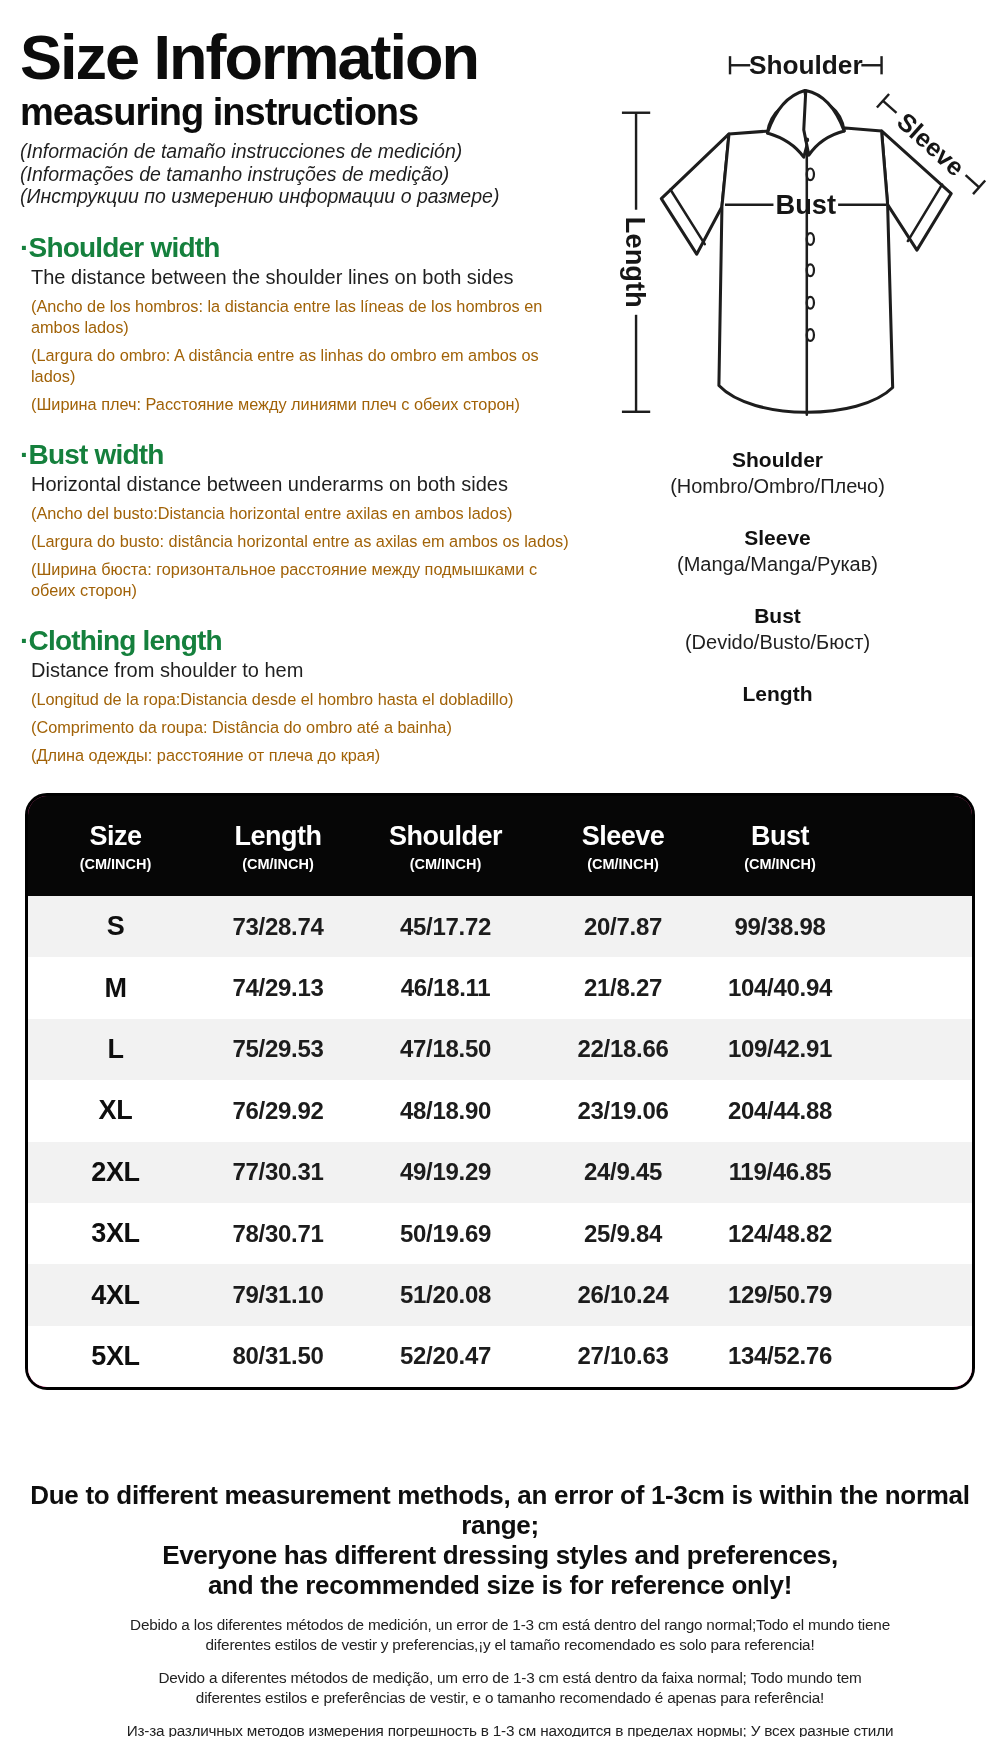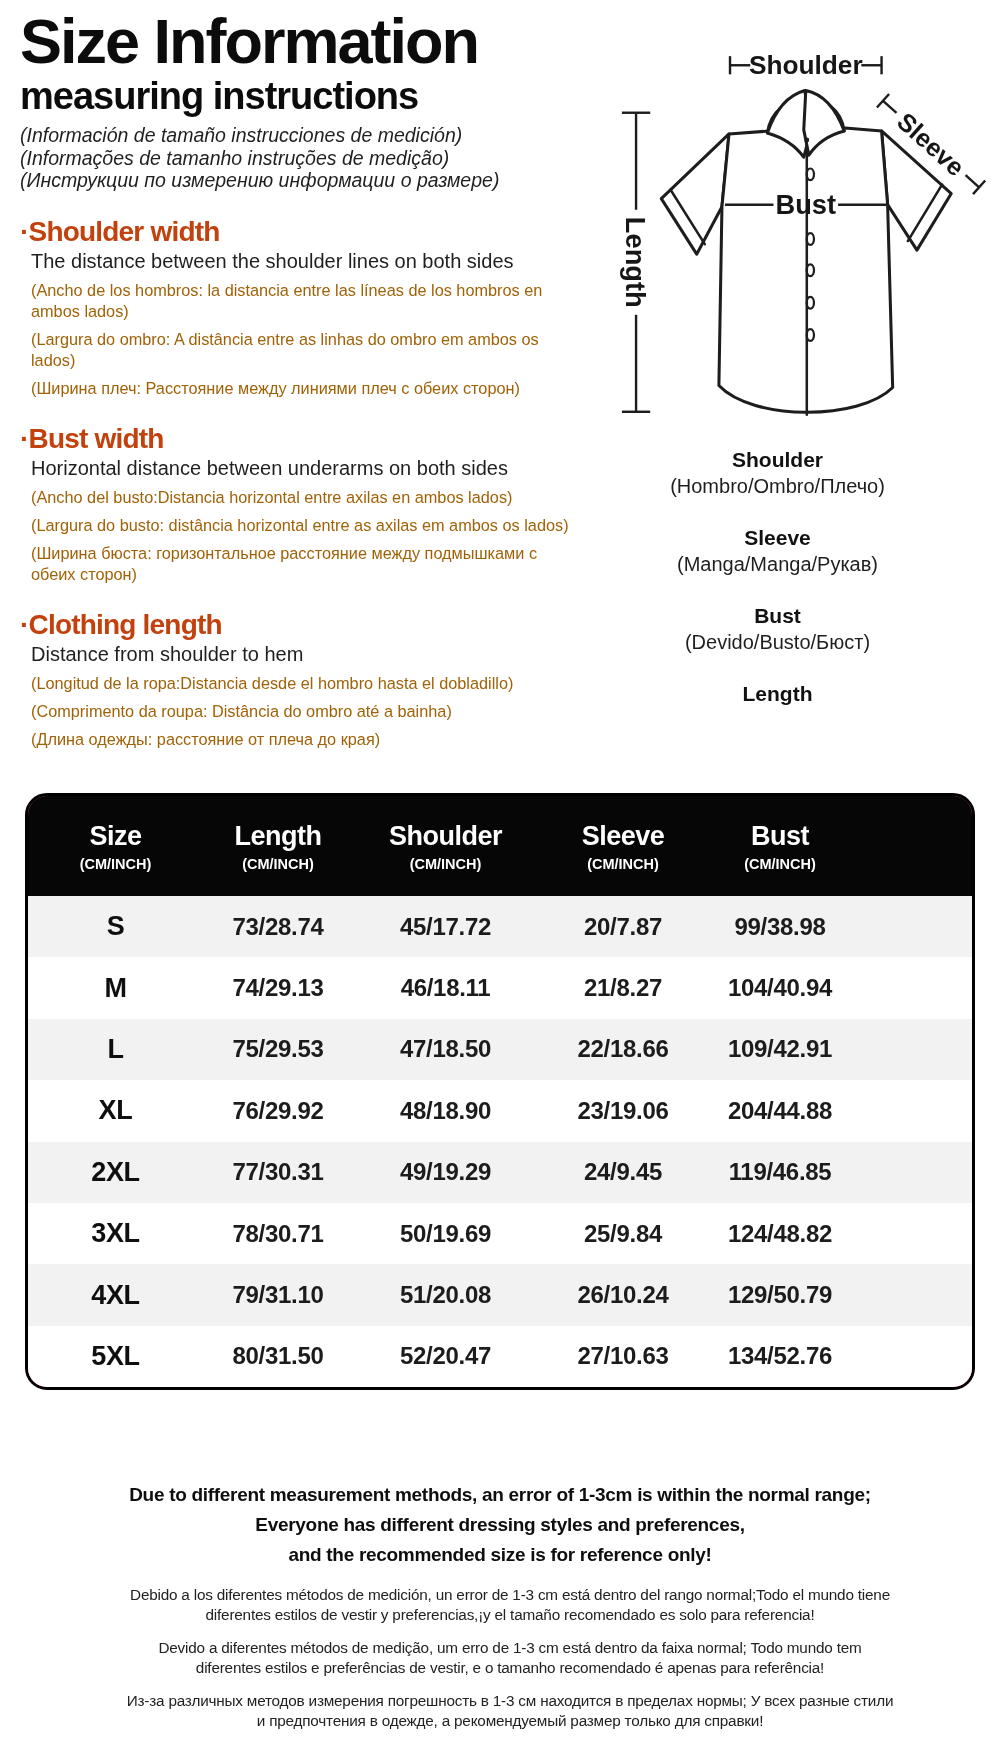--- a/index.html
+++ b/index.html
@@ -1,27 +1,27 @@
 <!DOCTYPE html>
 <html><head>
 <meta charset="utf-8">
 <style>
   html,body{margin:0;padding:0;}
   body{
     width:1000px;height:1737px;position:relative;background:#ffffff;
     font-family:"Liberation Sans","DejaVu Sans",sans-serif;color:#1a1a1a;overflow:hidden;
   }
   
-  .left-col{position:absolute;left:20px;top:10px;width:550px;}
+  .left-col{position:absolute;left:20px;top:26px;width:550px;}
   .page-title{font-size:63px;font-weight:700;letter-spacing:-2px;line-height:62px;color:#0c0c0c;}
   .page-subtitle{font-size:38px;font-weight:700;letter-spacing:-1px;line-height:40px;margin-top:4px;color:#0c0c0c;}
   .subtitle-transl{margin-top:8px;}
   .subtitle-transl div{font-size:19.5px;line-height:22.5px;color:#1f1f1f;font-style:italic;}
   .section{margin-top:24px;}
-  .section-heading{font-size:28px;font-weight:700;letter-spacing:-0.8px;line-height:31px;color:#c2410c;}
+  .section-heading{font-size:28px;font-weight:700;letter-spacing:-0.8px;line-height:31px;color:#15803d;}
   .section-desc{font-size:20px;line-height:24px;margin-top:2px;margin-left:11px;color:#1f1f1f;}
   .section-transl{margin-top:6px;margin-left:11px;}
   .section-transl div{font-size:16.3px;line-height:21px;margin-top:7px;color:#a16207;}
   
   .diagram{position:absolute;left:555px;top:40px;width:445px;}
   .legend{text-align:center;margin-top:10px;}
   .legend-item{margin-bottom:28px;}
   .legend-term{font-size:21px;font-weight:700;color:#111;}
   .legend-tr{font-size:20px;margin-top:3px;color:#1f1f1f;}
   svg text{font-family:"Liberation Sans","DejaVu Sans",sans-serif;}
@@ -39,21 +39,21 @@
   .t-hunit{font-size:14.5px;font-weight:700;margin-top:4px;letter-spacing:0;}
   .t-row{
     display:grid;grid-template-columns:175px 150px 185px 170px 144px;padding-right:120px;
     height:61.4px;align-items:center;background:#fff;
   }
   .t-row.alt{background:#f2f2f2;}
   .t-cell{text-align:center;font-size:24px;font-weight:700;letter-spacing:-0.3px;color:#1c1c1c;}
   .t-cell.t-size{font-size:27px;color:#0f0f0f;}
   
   .disclaimer{position:absolute;left:0;top:1480px;width:1000px;text-align:center;}
-  .disc-en div{font-size:19px;font-weight:700;line-height:30px;letter-spacing:-0.3px;color:#0e0e0e;}
+  .disc-en div{font-size:26px;font-weight:700;line-height:30px;letter-spacing:-0.3px;color:#0e0e0e;}
   .disc-block{margin-top:13px;}
   .disc-block div{font-size:15.3px;line-height:20px;letter-spacing:-0.2px;color:#222;margin-left:20px;}
   .disc-es{margin-top:15px;}
 </style>
 </head>
 <body>
 
 <div class="left-col">
   <div class="page-title">Size Information</div>
   <div class="page-subtitle">measuring instructions</div>

